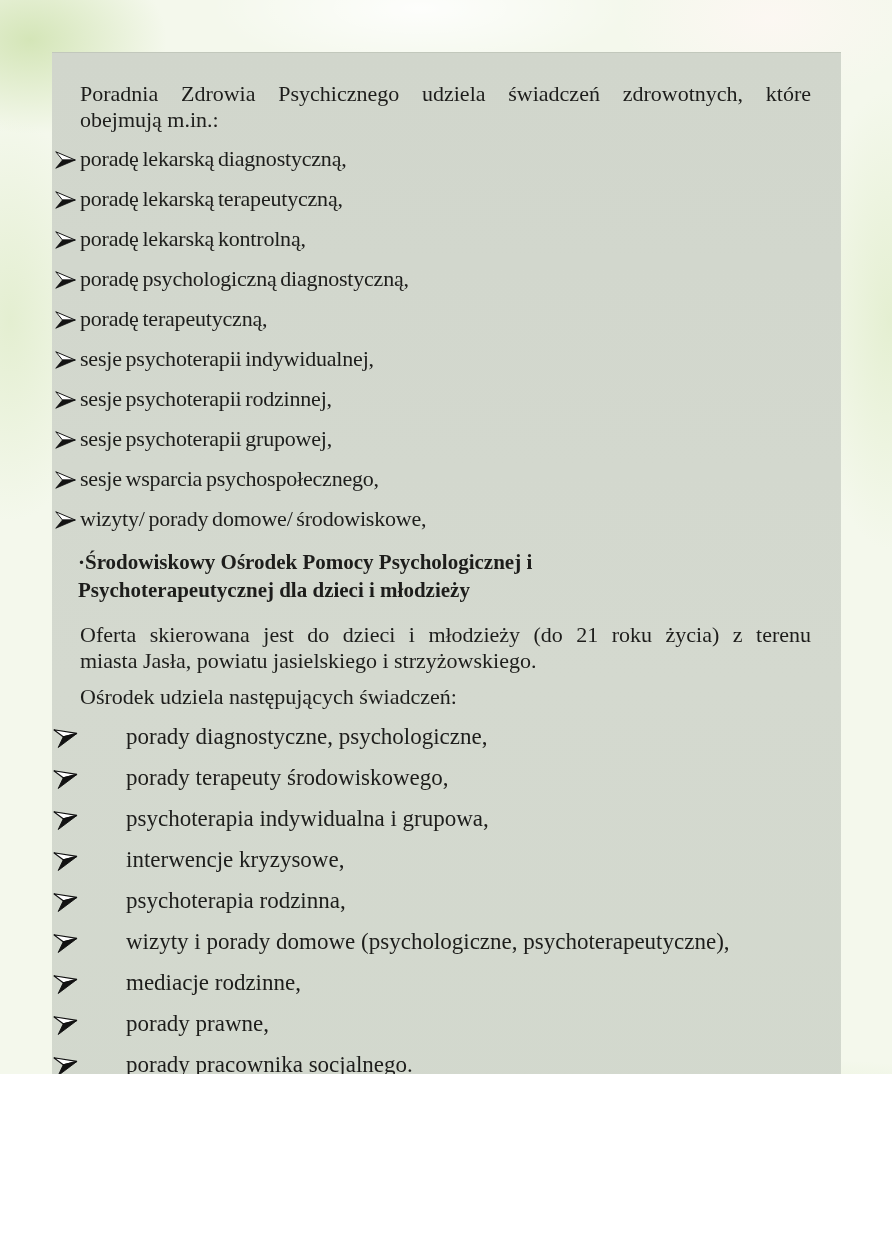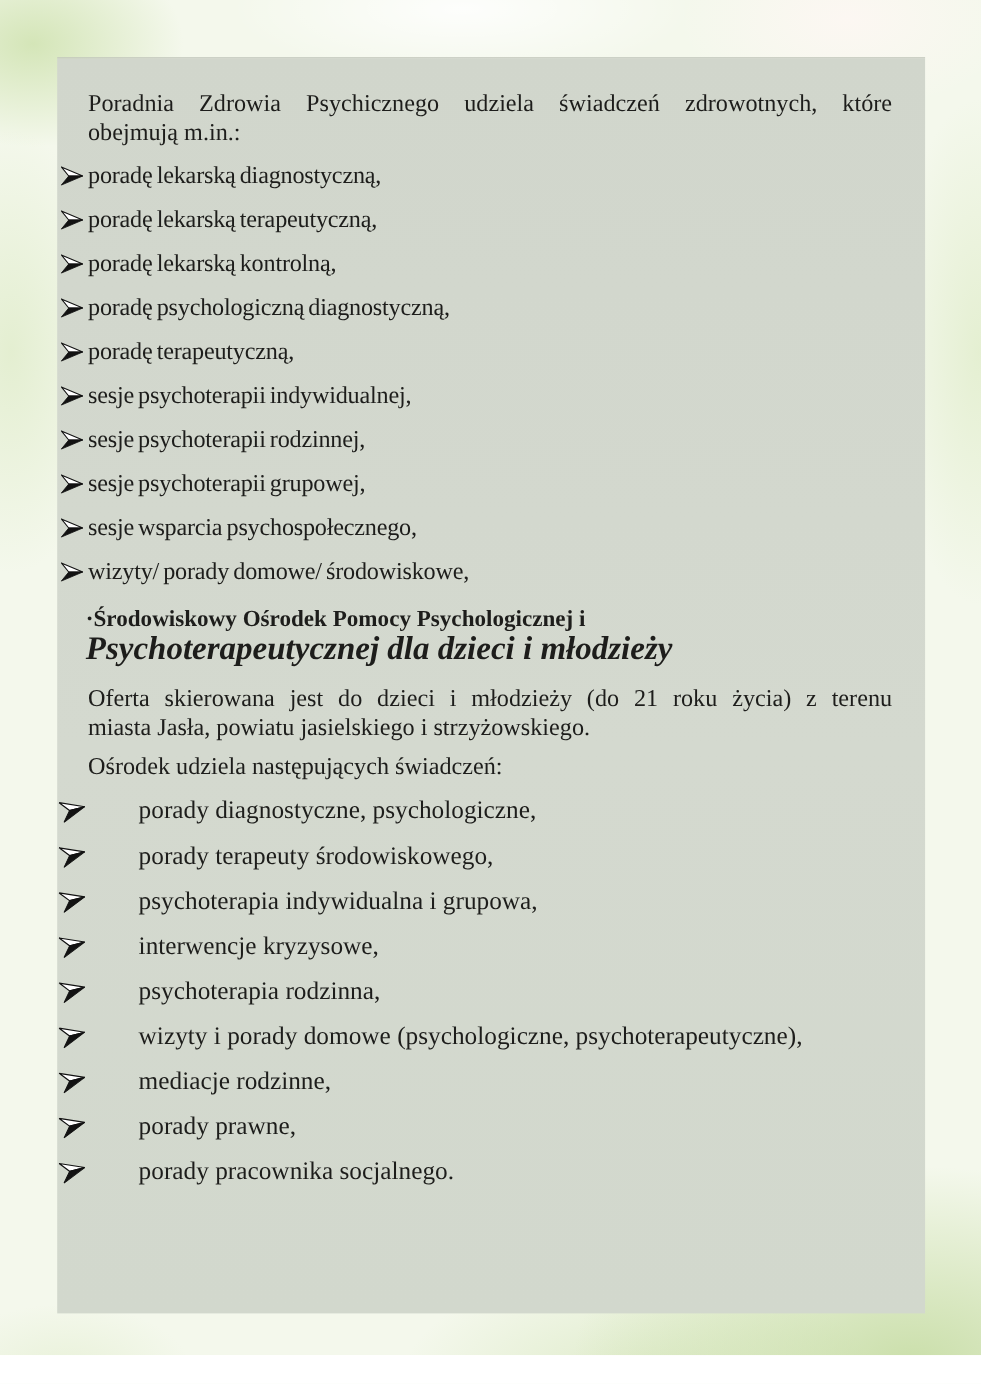--- a/index.html
+++ b/index.html
@@ -1,17 +1,17 @@
 <!DOCTYPE html>
 <html><head>
 <meta charset="utf-8">
 <style>
   html,body{margin:0;padding:0;}
   .page{
-    position:relative; width:892px; height:1232px; overflow:hidden;
+    position:relative; width:892px; height:1074px; overflow:hidden;
     background-color:#f4f8ec;
     background-image:
       radial-gradient(ellipse 300px 90px at 420px 8px,  rgba(255,255,255,.85), rgba(255,255,255,0) 70%),
       radial-gradient(ellipse 220px 120px at 770px 18px, rgba(253,247,243,.9), rgba(253,247,243,0) 70%),
       radial-gradient(ellipse 190px 130px at 30px 40px,  rgba(186,214,141,.55), rgba(186,214,141,0) 72%),
       radial-gradient(ellipse 130px 280px at 10px 320px, rgba(203,224,168,.40), rgba(203,224,168,0) 72%),
       radial-gradient(ellipse 110px 320px at 890px 320px,rgba(205,226,170,.40), rgba(205,226,170,0) 72%),
       radial-gradient(ellipse 430px 250px at 830px 1240px,rgba(168,202,116,.55),rgba(168,202,116,0) 72%),
       radial-gradient(ellipse 300px 150px at 580px 1258px,rgba(190,216,150,.40),rgba(190,216,150,0) 72%),
       radial-gradient(ellipse 160px 90px  at 60px 1250px, rgba(210,228,180,.35),rgba(210,228,180,0) 72%);
@@ -140,21 +140,21 @@
             <svg width="23" height="18">
               <use href="#arrowhead"></use>
             </svg>
           </span>
         <span class="item-text">wizyty/ porady domowe/ środowiskowe,</span>
       </li>
     </ul>
 
     <div class="heading">
       <div class="line wrapline" style="font-size:21px;line-height:28px;">·Środowiskowy Ośrodek Pomocy Psychologicznej i</div>
-      <div class="line wrapline" style="font-size:30px;line-height:28px;font-style:italic;">Psychoterapeutycznej dla dzieci i młodzieży</div>
+      <div class="line wrapline" style="font-size:21px;line-height:28px;">Psychoterapeutycznej dla dzieci i młodzieży</div>
     </div>
 
     <div class="offer">
       <div class="line jboth">Oferta skierowana jest do dzieci i młodzieży (do 21 roku życia) z terenu</div>
       <div class="line">miasta Jasła, powiatu jasielskiego i strzyżowskiego.</div>
     </div>
 
     <div class="svc-intro">
       <div class="line">Ośrodek udziela następujących świadczeń:</div>
     </div>

